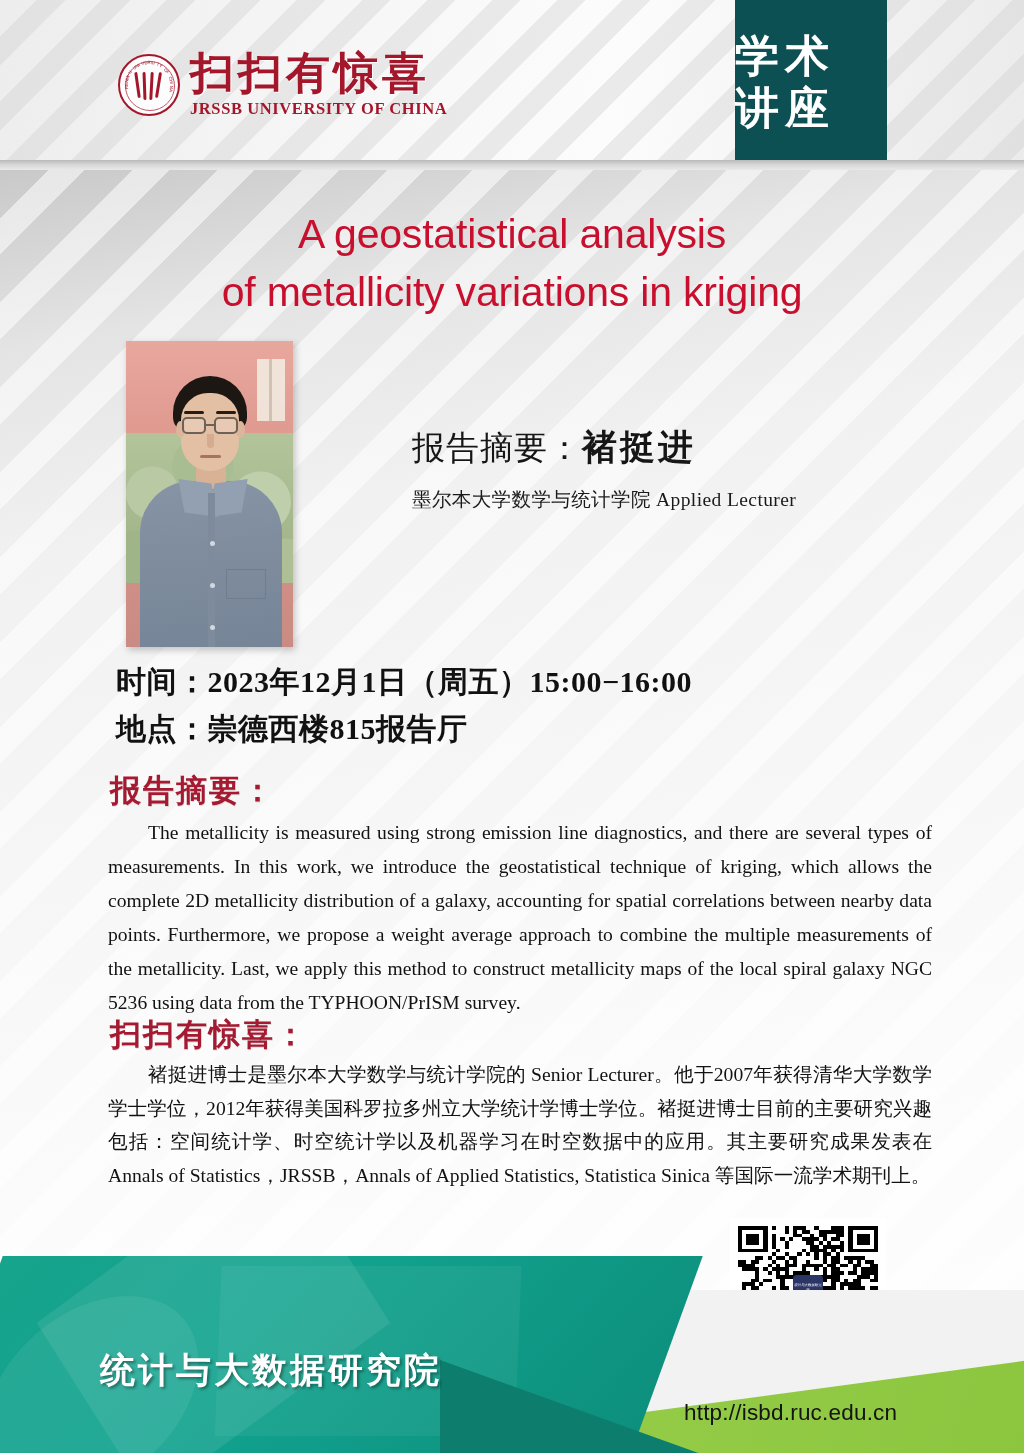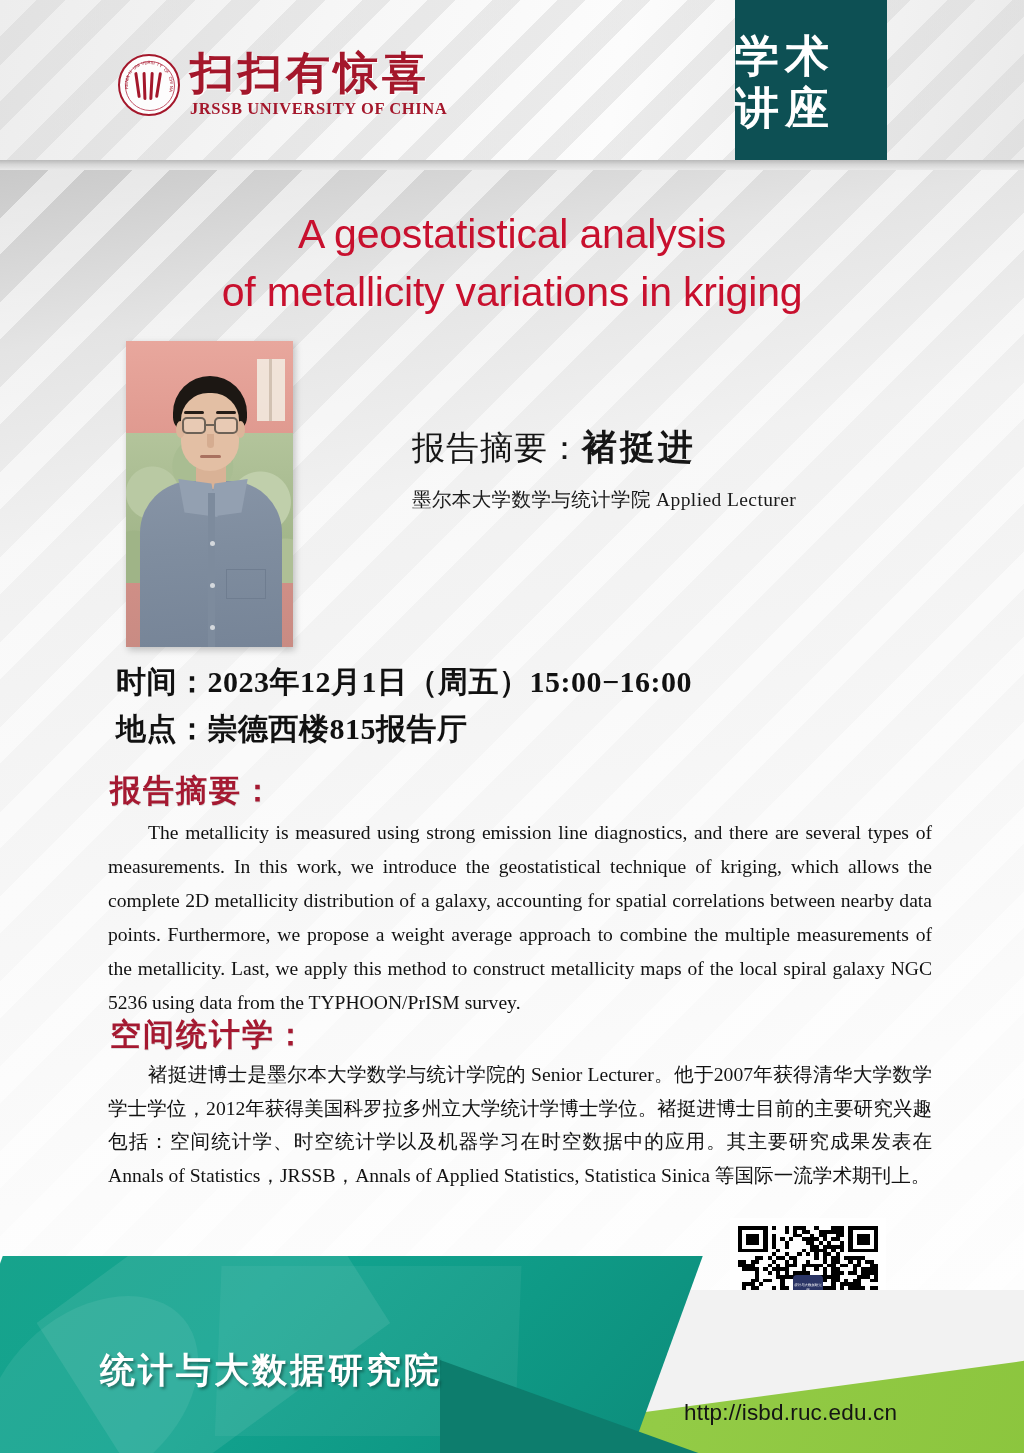--- a/index.html
+++ b/index.html
@@ -378,21 +378,21 @@
 
   <div class="speaker-line"><span>报告摘要：</span><span class="nm">褚挺进</span></div>
   <div class="speaker-affil">墨尔本大学数学与统计学院 Applied Lecturer</div>
 
   <div class="when">时间：2023年12月1日（周五）15:00−16:00</div>
   <div class="where">地点：崇德西楼815报告厅</div>
 
   <div class="sec-head sec-abstract-head">报告摘要：</div>
   <div class="para abstract">The metallicity is measured using strong emission line diagnostics, and there are several types of measurements. In this work, we introduce the geostatistical technique of kriging, which allows the complete 2D metallicity distribution of a galaxy, accounting for spatial correlations between nearby data points. Furthermore, we propose a weight average approach to combine the multiple measurements of the metallicity. Last, we apply this method to construct metallicity maps of the local spiral galaxy NGC 5236 using data from the TYPHOON/PrISM survey.</div>
 
-  <div class="sec-head sec-bio-head">空间统计学：</div>
+  <div class="sec-head sec-bio-head">扫扫有惊喜：</div>
   <div class="para bio">褚挺进博士是墨尔本大学数学与统计学院的 Senior Lecturer。他于2007年获得清华大学数学学士学位，2012年获得美国科罗拉多州立大学统计学博士学位。褚挺进博士目前的主要研究兴趣包括：空间统计学、时空统计学以及机器学习在时空数据中的应用。其主要研究成果发表在 Annals of Statistics，JRSSB，Annals of Applied Statistics, Statistica Sinica 等国际一流学术期刊上。</div>
 
   <div class="qr-wrap">
     <div class="qr">
       <div class="qr-canvas" id="qr-canvas">
           <div style="position:absolute;left:0%;top:0%;width:3.0303030303030303%;height:3.0303030303030303%;background:#000"></div>
           <div style="position:absolute;left:3.0303030303030303%;top:0%;width:3.0303030303030303%;height:3.0303030303030303%;background:#000"></div>
           <div style="position:absolute;left:6.0606060606060606%;top:0%;width:3.0303030303030303%;height:3.0303030303030303%;background:#000"></div>
           <div style="position:absolute;left:9.09090909090909%;top:0%;width:3.0303030303030303%;height:3.0303030303030303%;background:#000"></div>
           <div style="position:absolute;left:12.121212121212121%;top:0%;width:3.0303030303030303%;height:3.0303030303030303%;background:#000"></div>

